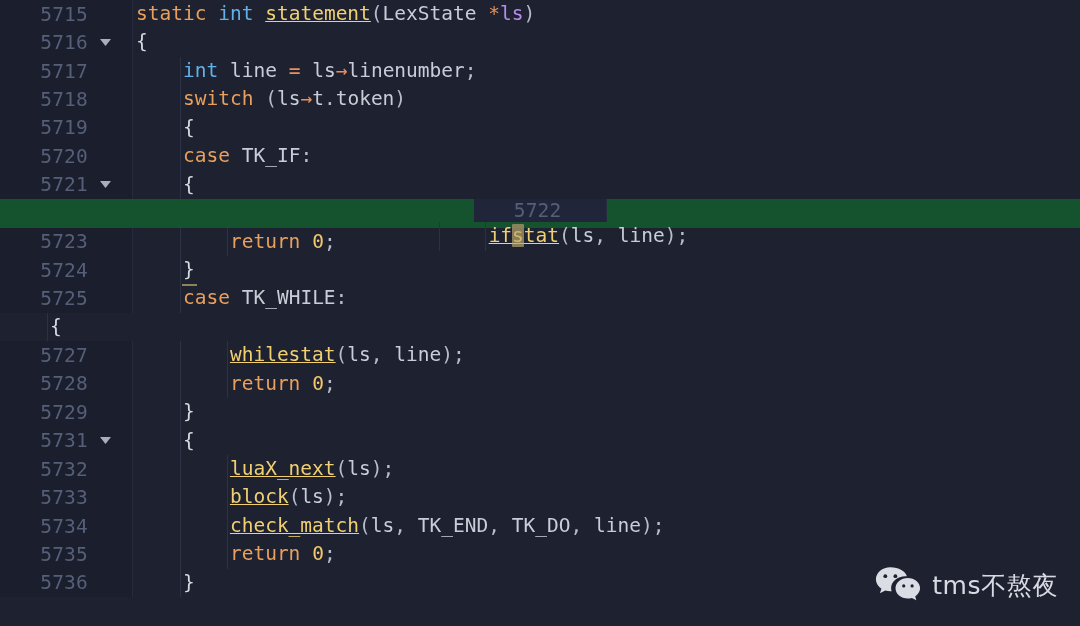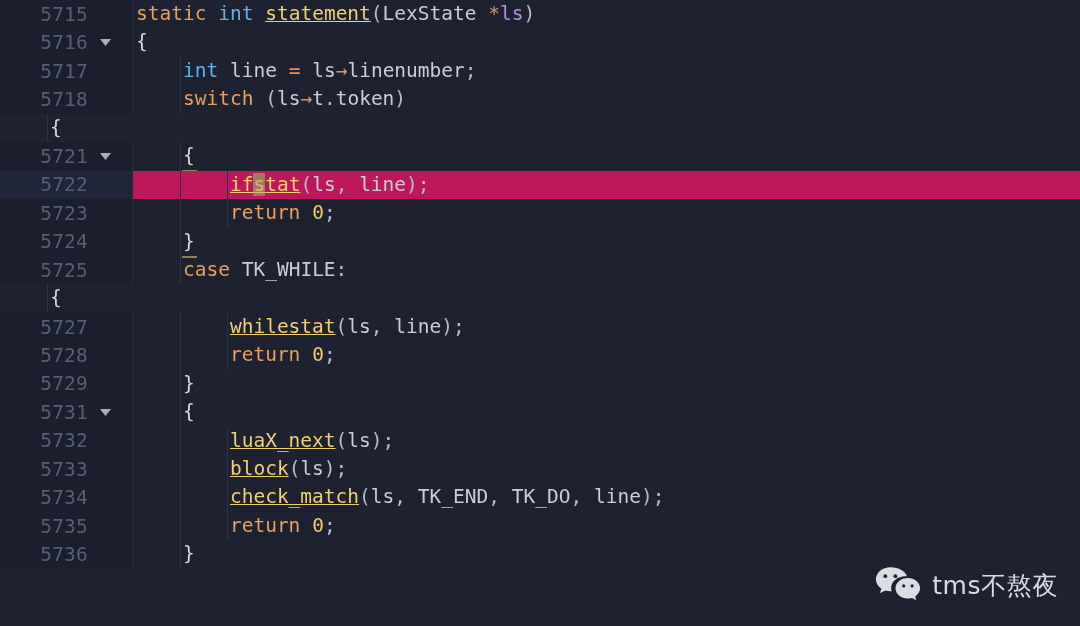--- a/index.html
+++ b/index.html
@@ -13,21 +13,21 @@
     background:#1d2130;
   }
   .lines{position:absolute;left:0;top:0;right:0;top:0;}
   .row{
     position:relative;
     height:28.45px;
     display:flex;
     align-items:center;
     white-space:pre;
   }
-  .row.active{background:#be185d;}
+  .row.active{background:#14532d;flex-direction:column;}
   .gutter{
     position:relative;
     width:133px;min-width:133px;
     height:100%;
     box-sizing:border-box;
     display:flex;align-items:center;
     background:#1b1f2d;
   }
   .row.active .gutter{background:#20253a;}
   .lnum{
@@ -107,21 +107,22 @@
 <body>
 
 <div id="editor">
   <div class="lines" id="lines">
       <div class="row"><div class="gutter"><span class="lnum">5715</span><span class="fold"></span><span class="gline"></span></div><div class="code"><span class="guides"></span><span><span class="kw">static</span><span> </span><span class="type">int</span><span> </span><span class="fn">statement</span><span class="punct">(</span><span class="ident">LexState</span><span> </span><span class="op">*</span><span class="var">ls</span><span class="punct">)</span></span></div></div>
       <div class="row"><div class="gutter"><span class="lnum">5716</span><span class="fold"><svg width="17" height="17" viewBox="0 0 17 17">
               <path d="M3 5 L14 5 L8.5 12 Z" fill="#a7aebd"></path>
             </svg></span><span class="gline"></span></div><div class="code"><span class="guides"></span><span><span class="brace">{</span></span></div></div>
       <div class="row"><div class="gutter"><span class="lnum">5717</span><span class="fold"></span><span class="gline"></span></div><div class="code"><span class="guides"><span class="guide" style="left: 46.88px;"></span></span><span><span>    </span><span class="type">int</span><span> </span><span class="ident">line</span><span> </span><span class="op">=</span><span> </span><span class="ident">ls</span><span class="op">→</span><span class="ident">linenumber</span><span class="punct">;</span></span></div></div>
       <div class="row"><div class="gutter"><span class="lnum">5718</span><span class="fold"></span><span class="gline"></span></div><div class="code"><span class="guides"><span class="guide" style="left: 46.88px;"></span></span><span><span>    </span><span class="kw">switch</span><span> </span><span class="punct">(</span><span class="ident">ls</span><span class="op">→</span><span class="ident">t</span><span class="punct">.</span><span class="ident">token</span><span class="punct">)</span></span></div></div>
-      <div class="row"><div class="code"><span class="guides"><span class="guide" style="left: 46.88px;"></span></span><span><span>    </span><span class="brace">{</span></span></div></div>
+      <div class="row"><div class="gutter"><span class="lnum">5719</span><span class="fold"></span><span class="gline"></span></div><div class="code"><span class="guides"><span class="guide" style="left: 46.88px;"></span></span><span><span>    </span><span class="brace">{</span></span></div></div>
+      <div class="row"><div class="gutter"><span class="lnum">5720</span><span class="fold"></span><span class="gline"></span></div><div class="code"><span class="guides"><span class="guide" style="left: 46.88px;"></span></span><span><span>    </span><span class="kw">case</span><span> </span><span class="ident">TK_IF</span><span class="punct">:</span></span></div></div>
       <div class="row"><div class="gutter"><span class="lnum">5721</span><span class="fold"><svg width="17" height="17" viewBox="0 0 17 17">
               <path d="M3 5 L14 5 L8.5 12 Z" fill="#a7aebd"></path>
             </svg></span><span class="gline"></span></div><div class="code"><span class="guides"><span class="guide" style="left: 46.88px;"></span></span><span><span>    </span><span class="match">{</span></span></div></div>
       <div class="row active"><div class="gutter"><span class="lnum">5722</span><span class="fold"></span><span class="gline"></span></div><div class="code"><span class="guides"><span class="guide" style="left: 46.88px;"></span><span class="guide" style="left: 93.76px;"></span></span><span><span>        </span><span class="fn">if</span><span class="fn cursor">s</span><span class="fn">tat</span><span class="punct">(</span><span class="ident">ls</span><span class="punct">,</span><span> </span><span class="ident">line</span><span class="punct">)</span><span class="punct">;</span></span></div></div>
       <div class="row"><div class="gutter"><span class="lnum">5723</span><span class="fold"></span><span class="gline"></span></div><div class="code"><span class="guides"><span class="guide" style="left: 46.88px;"></span><span class="guide" style="left: 93.76px;"></span></span><span><span>        </span><span class="kw">return</span><span> </span><span class="num">0</span><span class="punct">;</span></span></div></div>
       <div class="row"><div class="gutter"><span class="lnum">5724</span><span class="fold"></span><span class="gline"></span></div><div class="code"><span class="guides"><span class="guide" style="left: 46.88px;"></span></span><span><span>    </span><span class="match">}</span></span></div></div>
       <div class="row"><div class="gutter"><span class="lnum">5725</span><span class="fold"></span><span class="gline"></span></div><div class="code"><span class="guides"><span class="guide" style="left: 46.88px;"></span></span><span><span>    </span><span class="kw">case</span><span> </span><span class="ident">TK_WHILE</span><span class="punct">:</span></span></div></div>
       <div class="row"><div class="code"><span class="guides"><span class="guide" style="left: 46.88px;"></span></span><span><span>    </span><span class="brace">{</span></span></div></div>
       <div class="row"><div class="gutter"><span class="lnum">5727</span><span class="fold"></span><span class="gline"></span></div><div class="code"><span class="guides"><span class="guide" style="left: 46.88px;"></span><span class="guide" style="left: 93.76px;"></span></span><span><span>        </span><span class="fn">whilestat</span><span class="punct">(</span><span class="ident">ls</span><span class="punct">,</span><span> </span><span class="ident">line</span><span class="punct">)</span><span class="punct">;</span></span></div></div>
       <div class="row"><div class="gutter"><span class="lnum">5728</span><span class="fold"></span><span class="gline"></span></div><div class="code"><span class="guides"><span class="guide" style="left: 46.88px;"></span><span class="guide" style="left: 93.76px;"></span></span><span><span>        </span><span class="kw">return</span><span> </span><span class="num">0</span><span class="punct">;</span></span></div></div>

